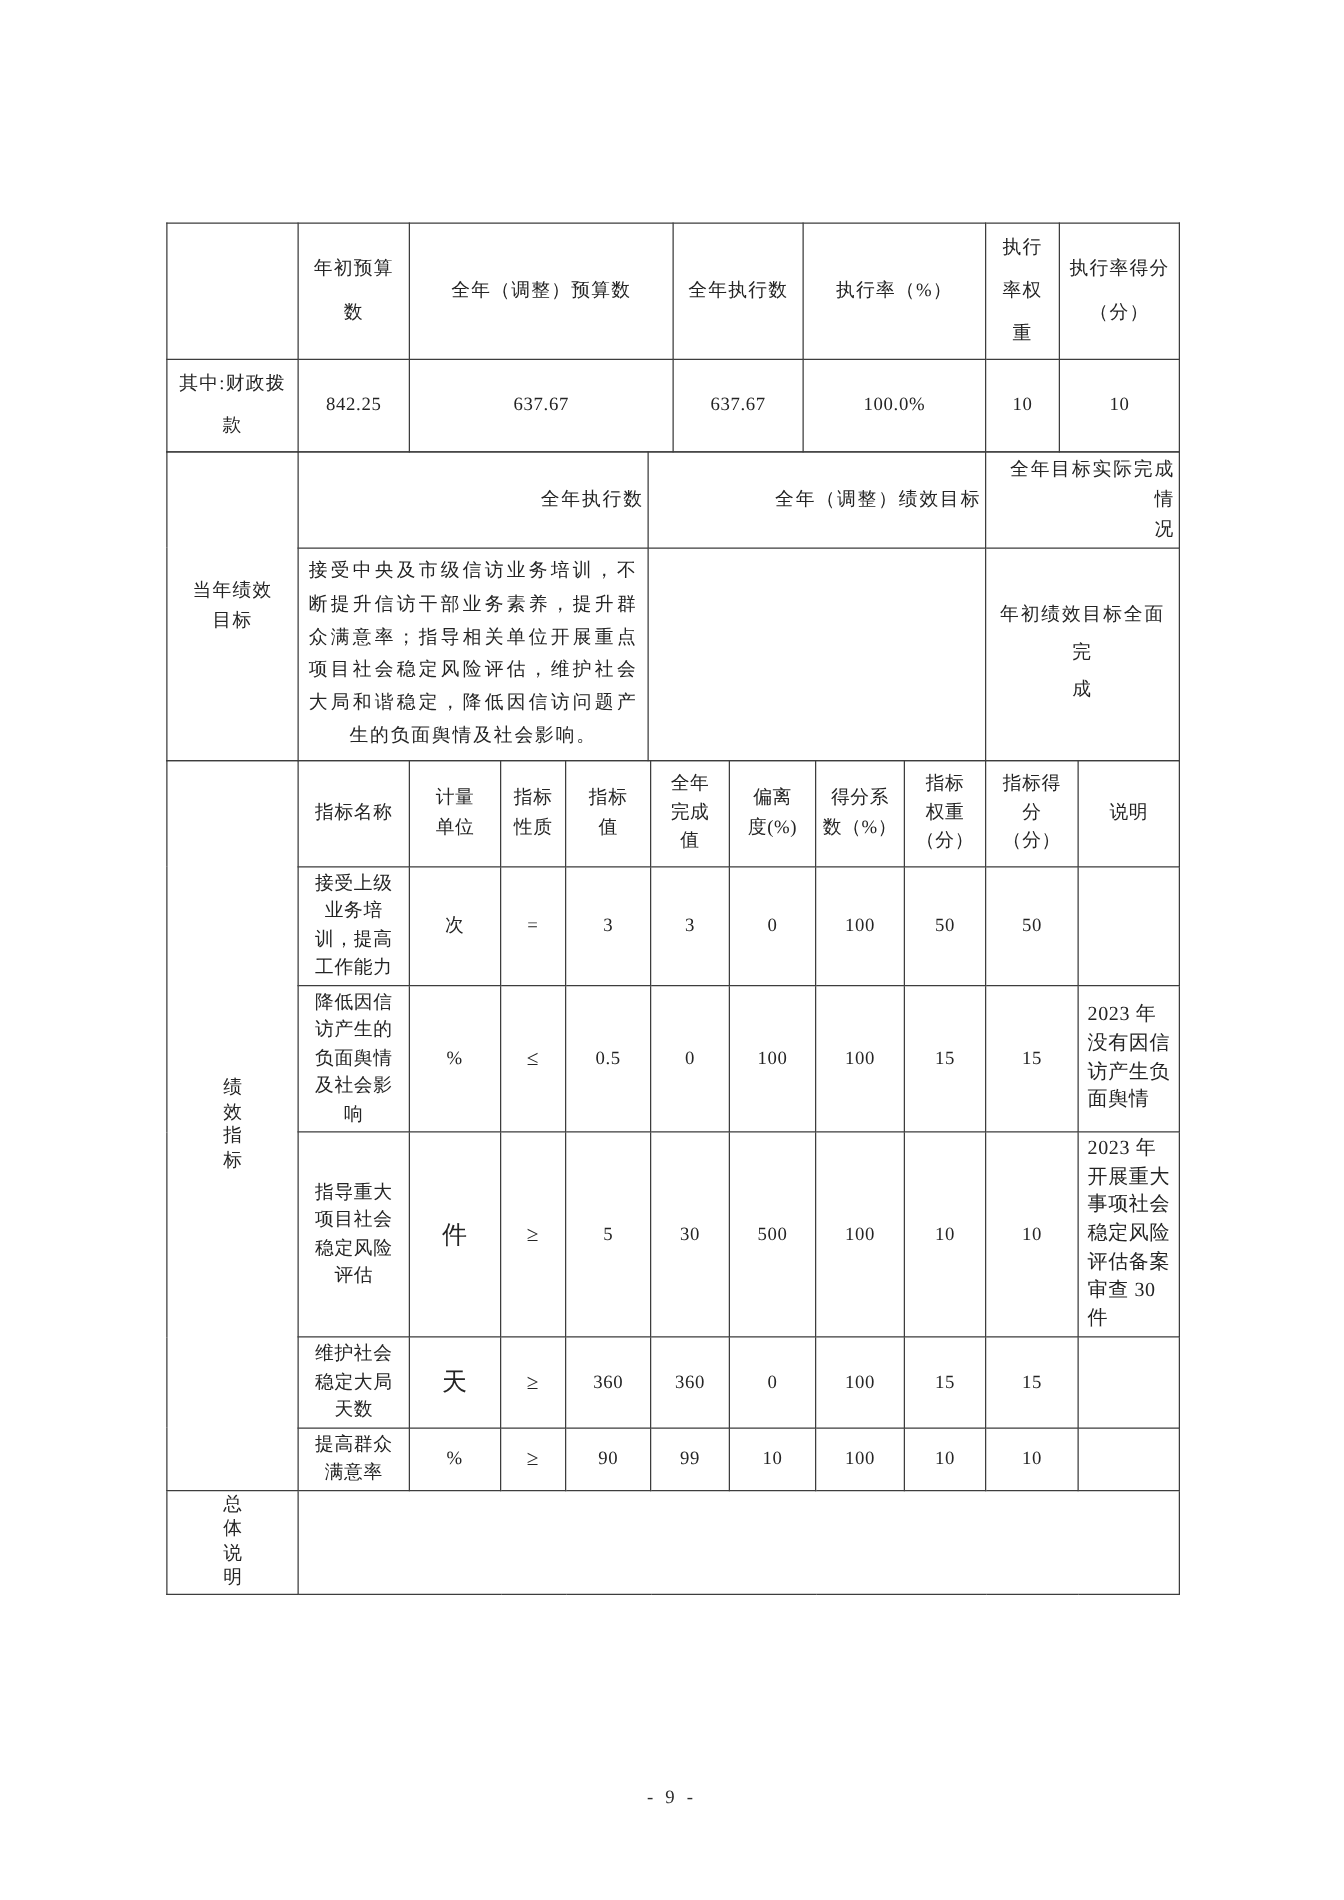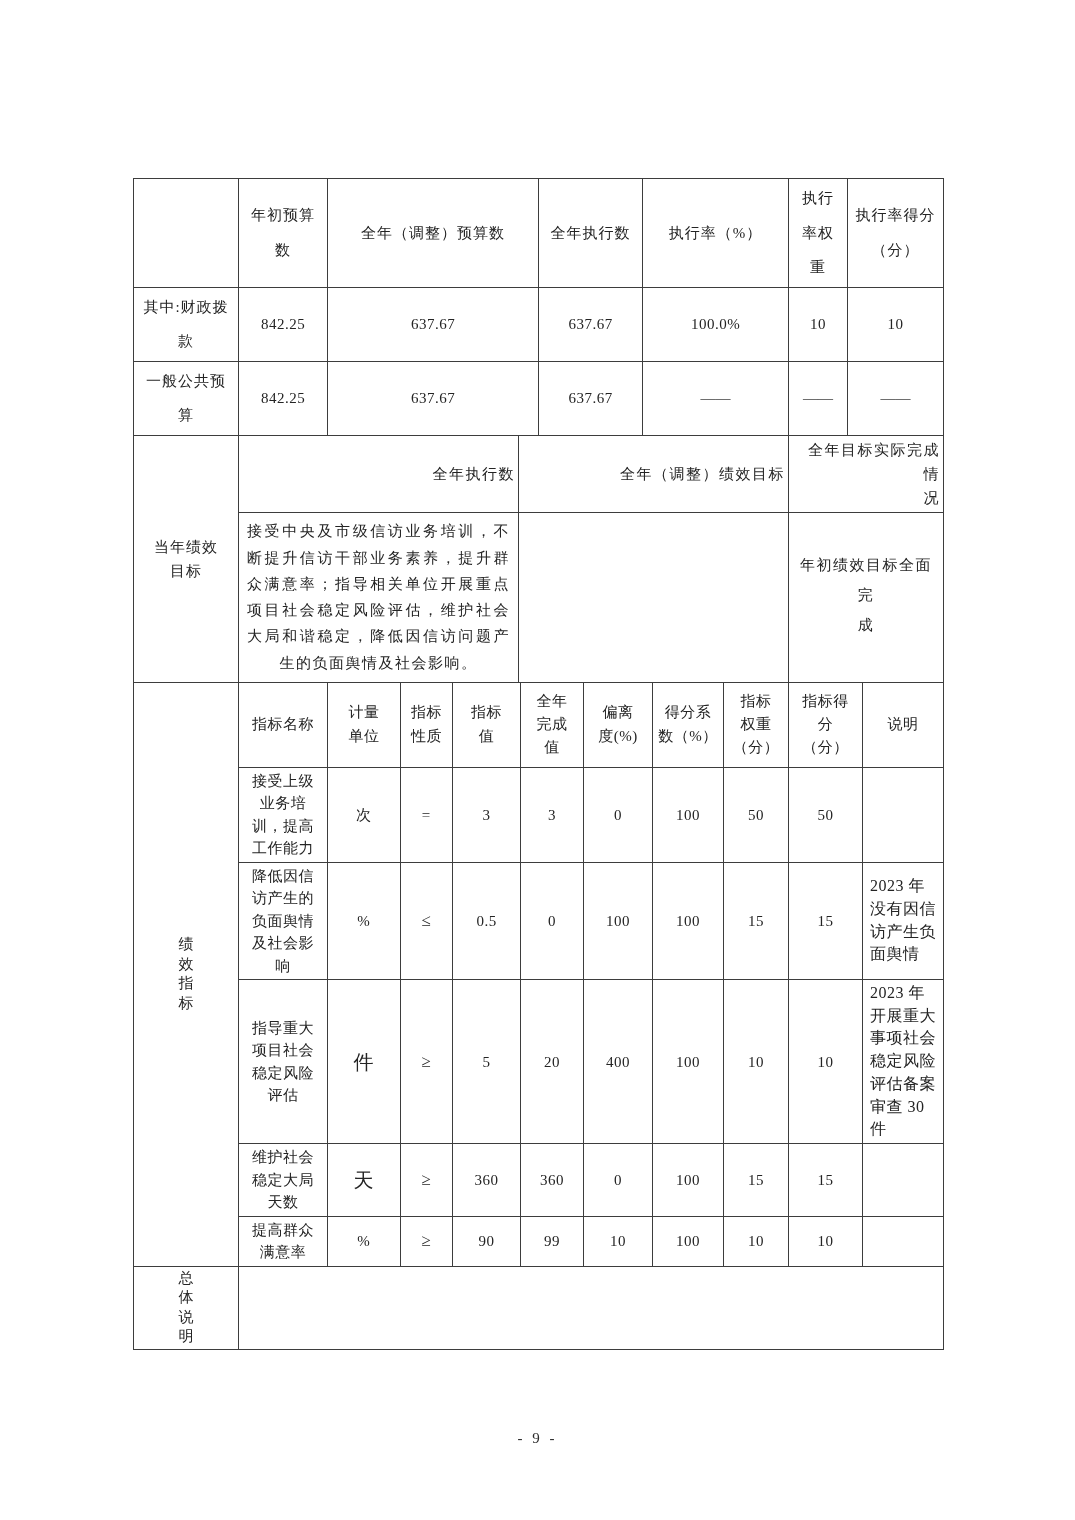--- a/index.html
+++ b/index.html
@@ -72,30 +72,20 @@
     </tr>
     <tr style="height:72px">
       <td class="lbl">其中:财政拨
 款</td>
       <td class="num">842.25</td>
       <td class="num">637.67</td>
       <td class="num">637.67</td>
       <td class="num">100.0%</td>
       <td class="num">10</td>
       <td class="num">10</td>
-    </tr>
-    <tr style="height:74px">
-      <td class="lbl">一般公共预
-算</td>
-      <td class="num">842.25</td>
-      <td class="num">637.67</td>
-      <td class="num">637.67</td>
-      <td class="dash">——</td>
-      <td class="dash">——</td>
-      <td class="dash">——</td>
     </tr>
   </tbody>
     </table>
 
   <table class="t2">
     <colgroup>
       <col style="width:105px">
         <col style="width:280px">
         <col style="width:270px">
         <col style="width:155px">
@@ -195,22 +185,22 @@
 面舆情</td>
     </tr>
     <tr style="height:151px">
       <td class="iname">指导重大
 项目社会
 稳定风险
 评估</td>
       <td class="lg">件</td>
       <td class="lgs">≥</td>
       <td class="num">5</td>
-      <td class="num">20</td>
-      <td class="num">400</td>
+      <td class="num">30</td>
+      <td class="num">500</td>
       <td class="num">100</td>
       <td class="num">10</td>
       <td class="num">10</td>
       <td class="note">2023 年
 开展重大
 事项社会
 稳定风险
 评估备案
 审查 30
 件</td>

